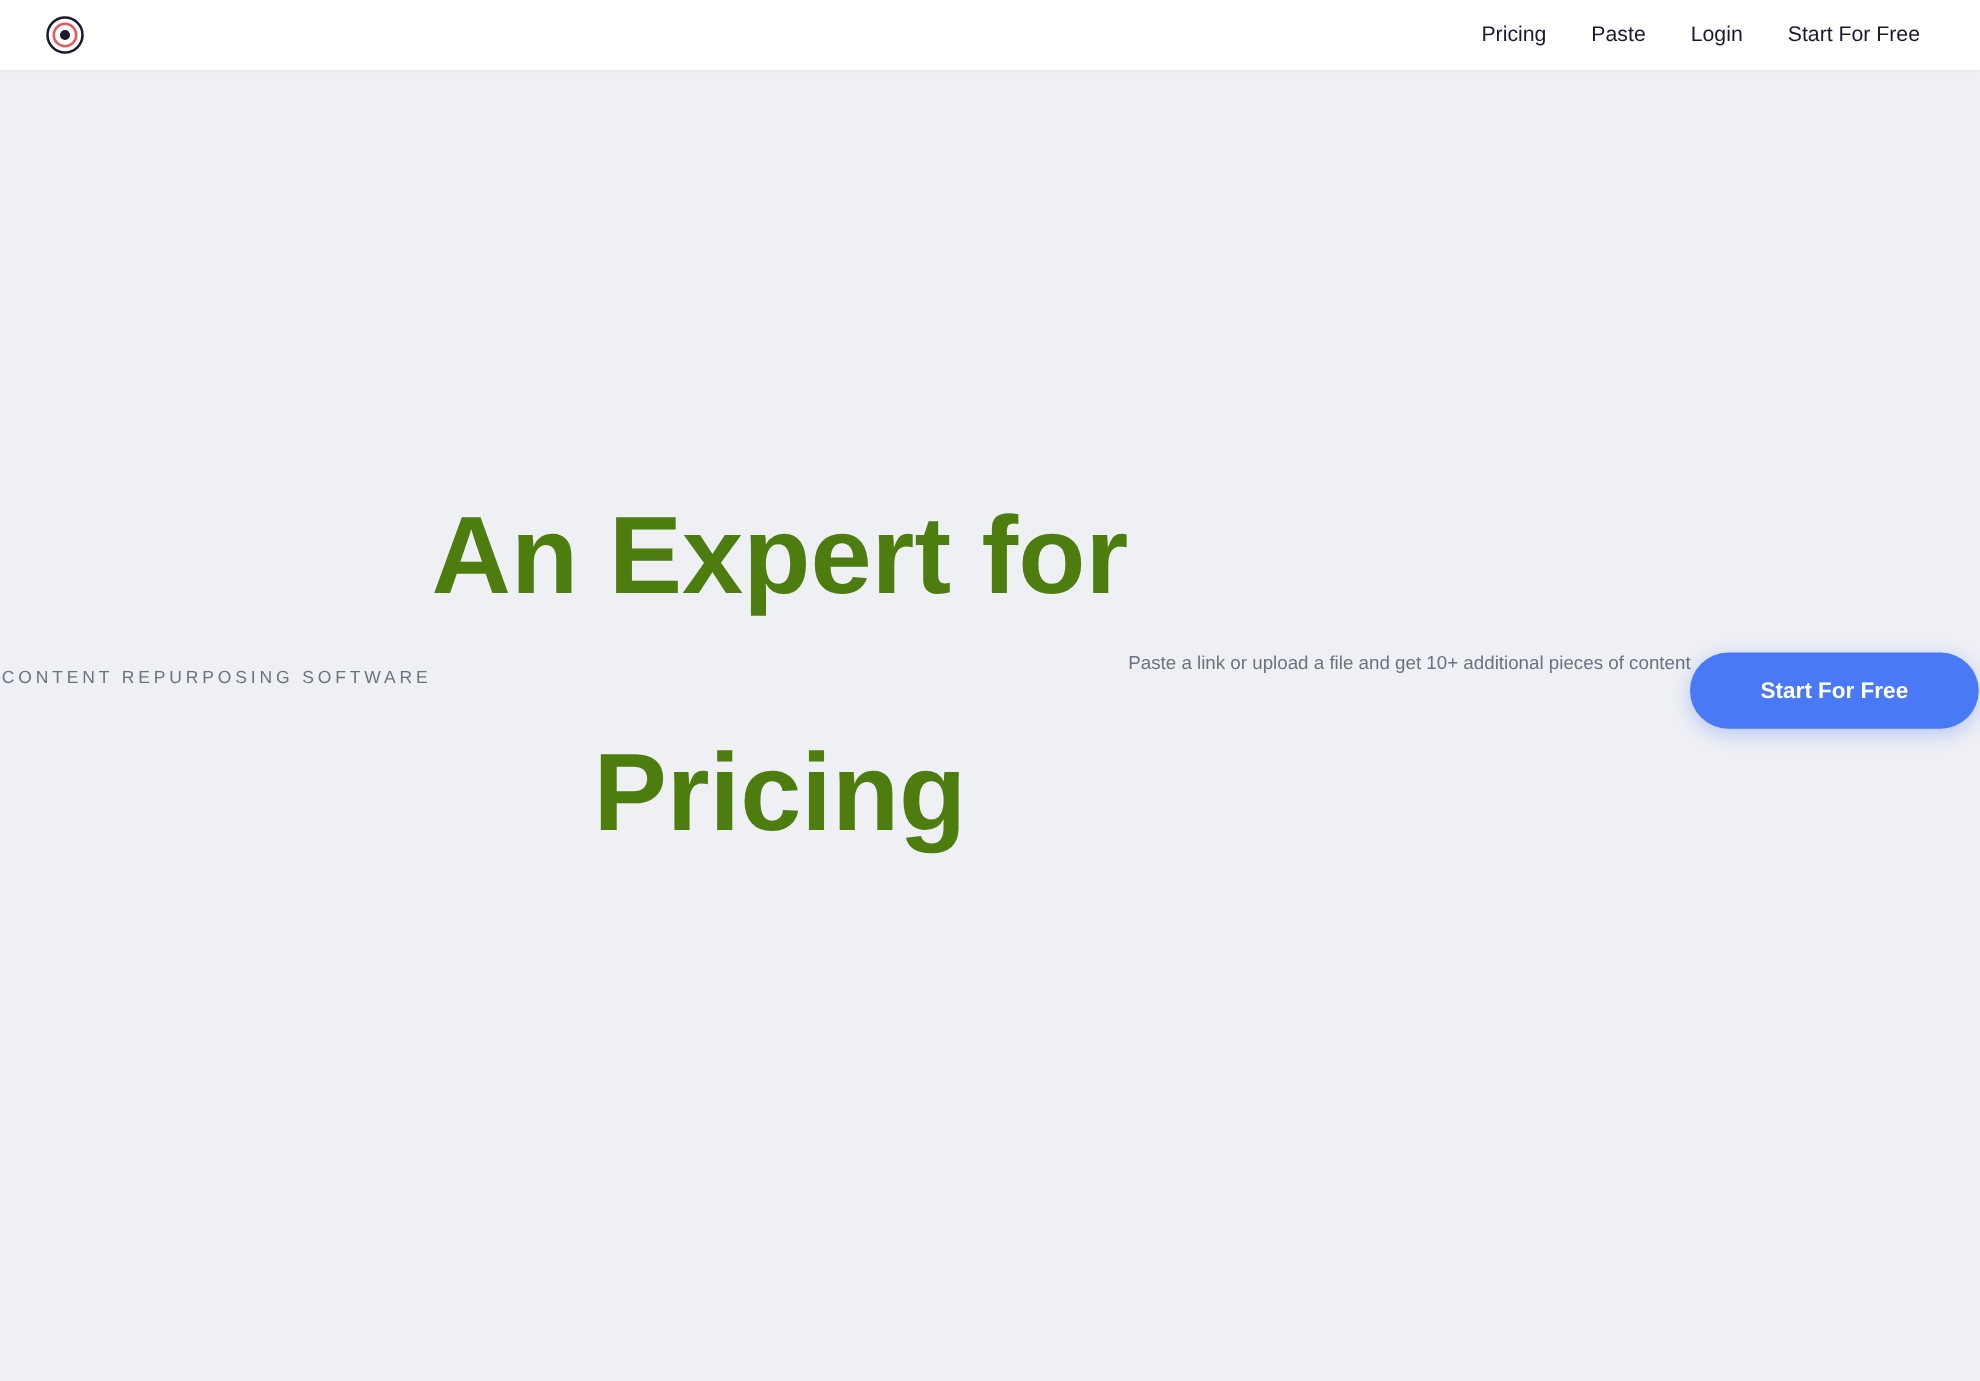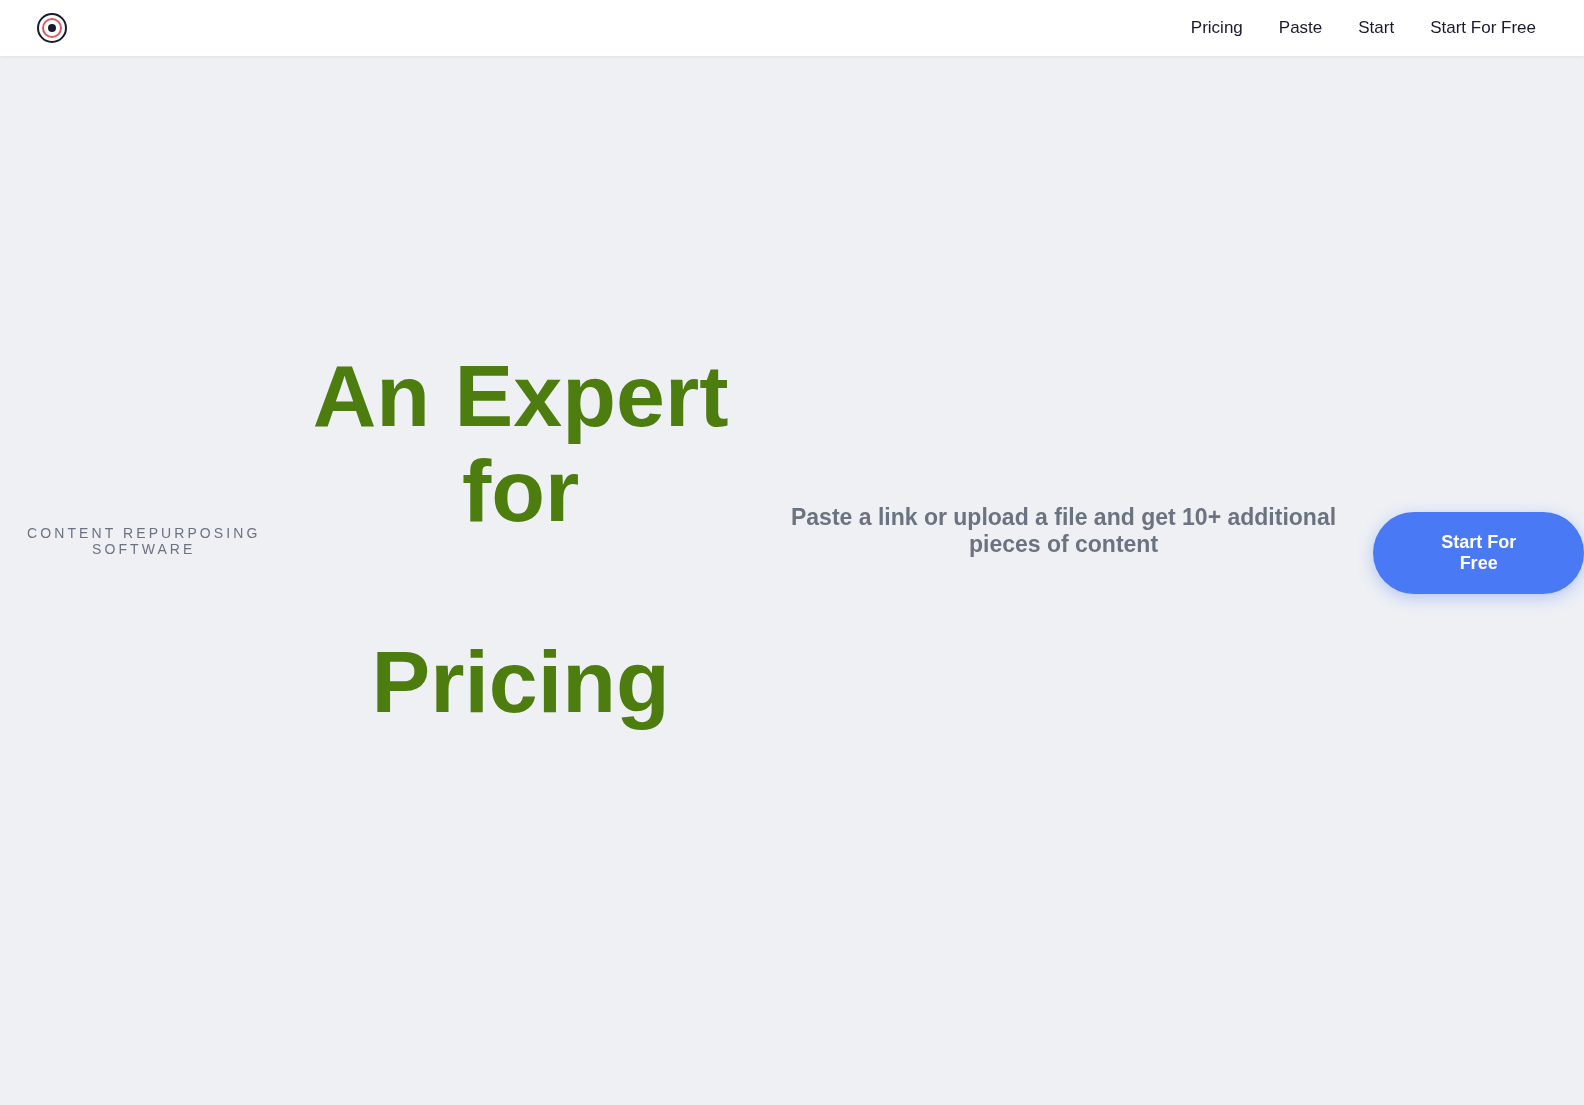--- a/index.html
+++ b/index.html
@@ -83,23 +83,23 @@
     .hero-title {
       font-size: 88px;
       font-weight: 800;
       color: #4d7c0f;
       line-height: 1.08;
       max-width: 860px;
       margin-bottom: 28px;
     }
 
     .hero-subtitle {
-      font-size: 23px;
+      font-size: 15px;
       color: #6b7280;
-      font-weight: 700;
+      font-weight: 400;
       margin-bottom: 44px;
       max-width: 620px;
     }
 
     .hero-btn {
       background: #4a79f5;
       color: #fff;
       font-size: 18px;
       font-weight: 600;
       border: none;
@@ -124,21 +124,21 @@
     <svg class="logo-icon" viewBox="0 0 32 32" fill="none" xmlns="http://www.w3.org/2000/svg">
       <circle cx="16" cy="16" r="14" stroke="#1a1a2e" stroke-width="2"></circle>
       <circle cx="16" cy="16" r="9" stroke="#e05c5c" stroke-width="2"></circle>
       <circle cx="16" cy="16" r="4" fill="#1a1a2e"></circle>
     </svg>
   </div>
 
   <div class="nav-links">
     <a class="nav-link" href="#">Pricing</a>
     <a class="nav-link" href="#">Paste</a>
-    <a class="nav-link" href="#">Start</a>
+    <a class="nav-link" href="#">Login</a>
     <a class="nav-cta" href="#">Start For Free</a>
   </div>
 </nav>
 
 <section class="hero">
   <p class="hero-eyebrow">CONTENT REPURPOSING SOFTWARE</p>
 
   <h1 class="hero-title">
     <span>An Expert for</span><br>
     <br>

